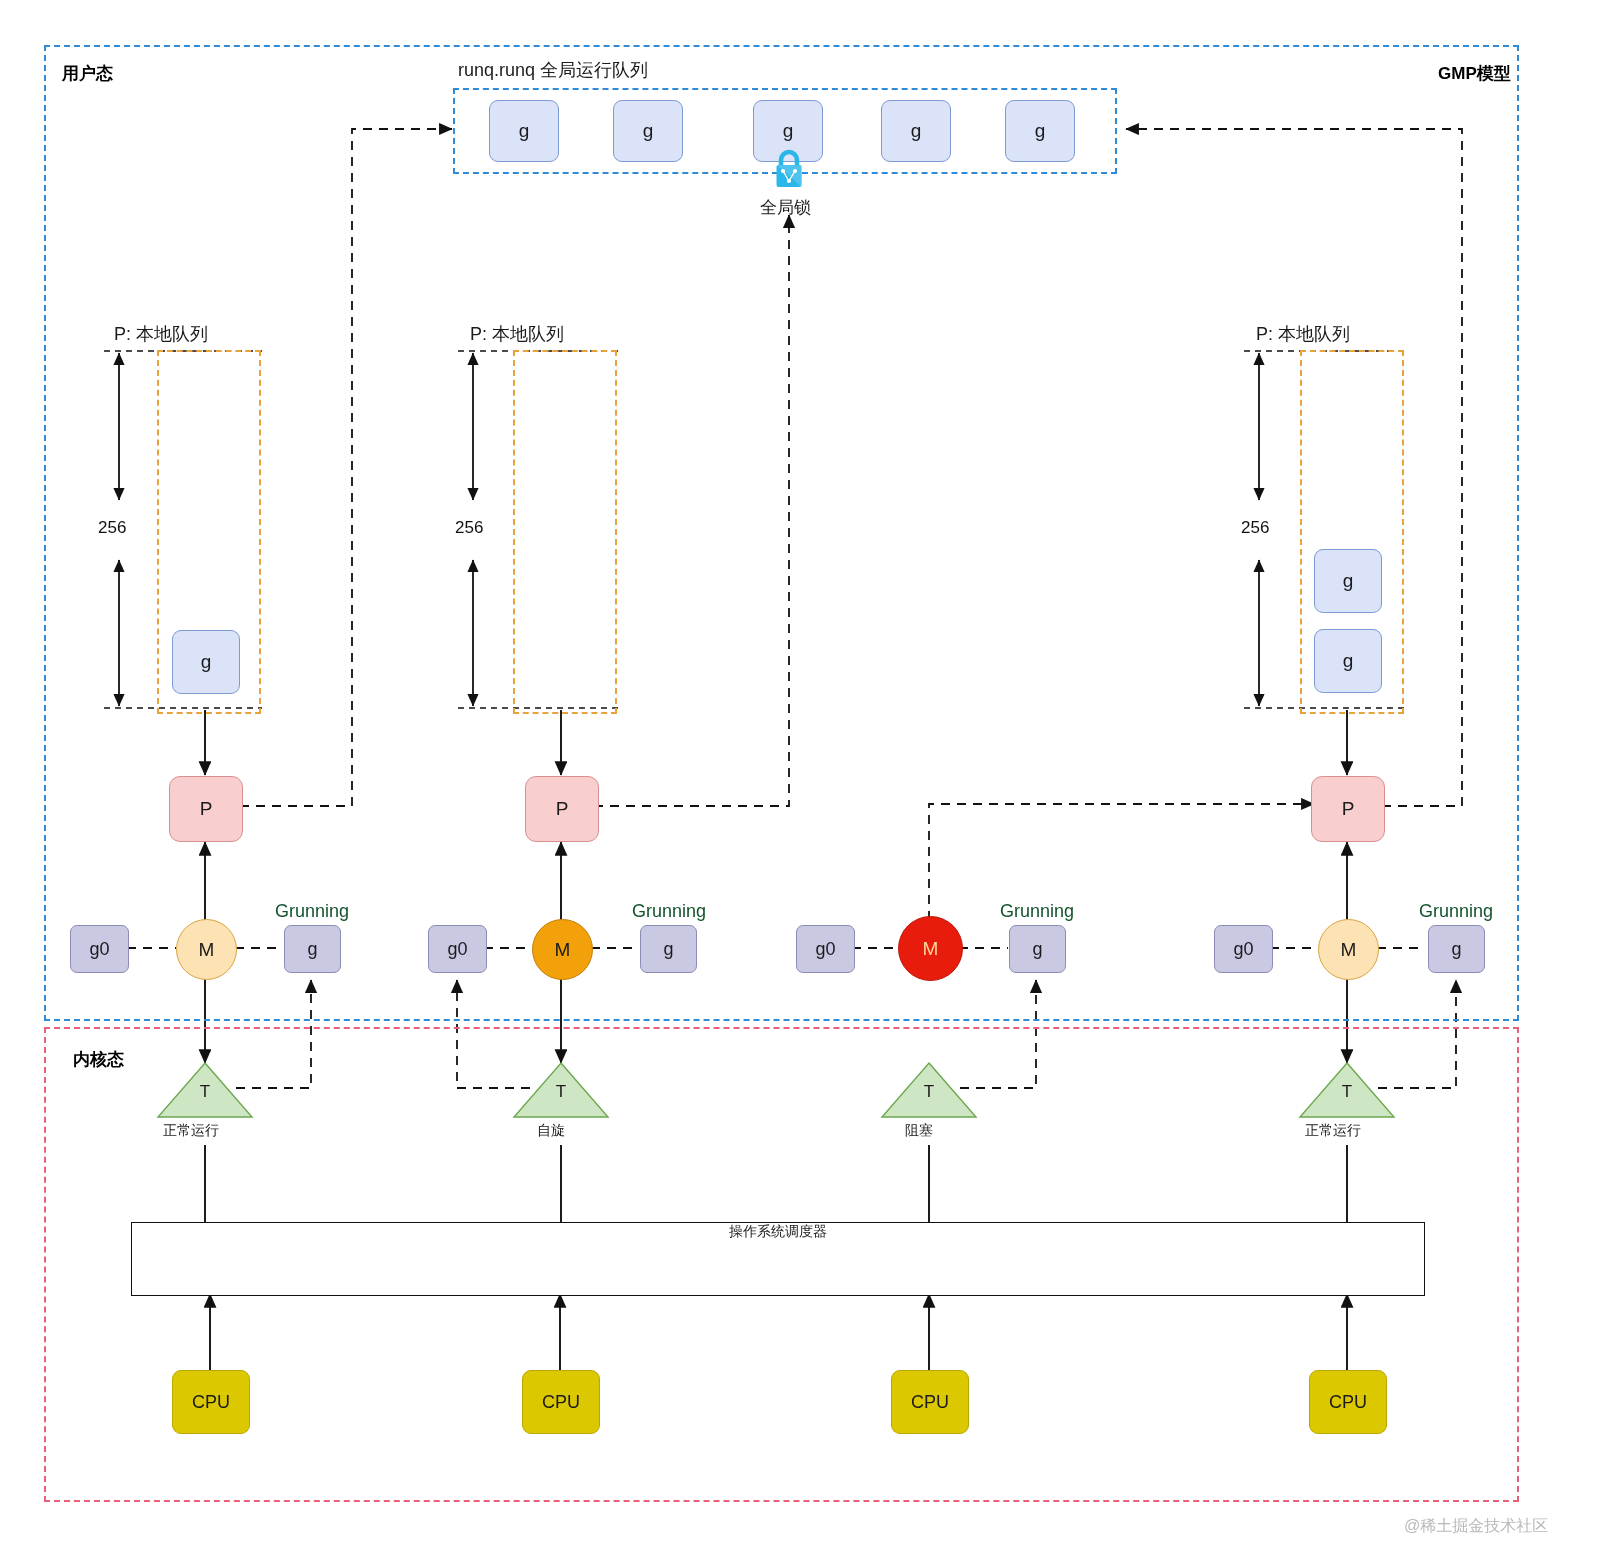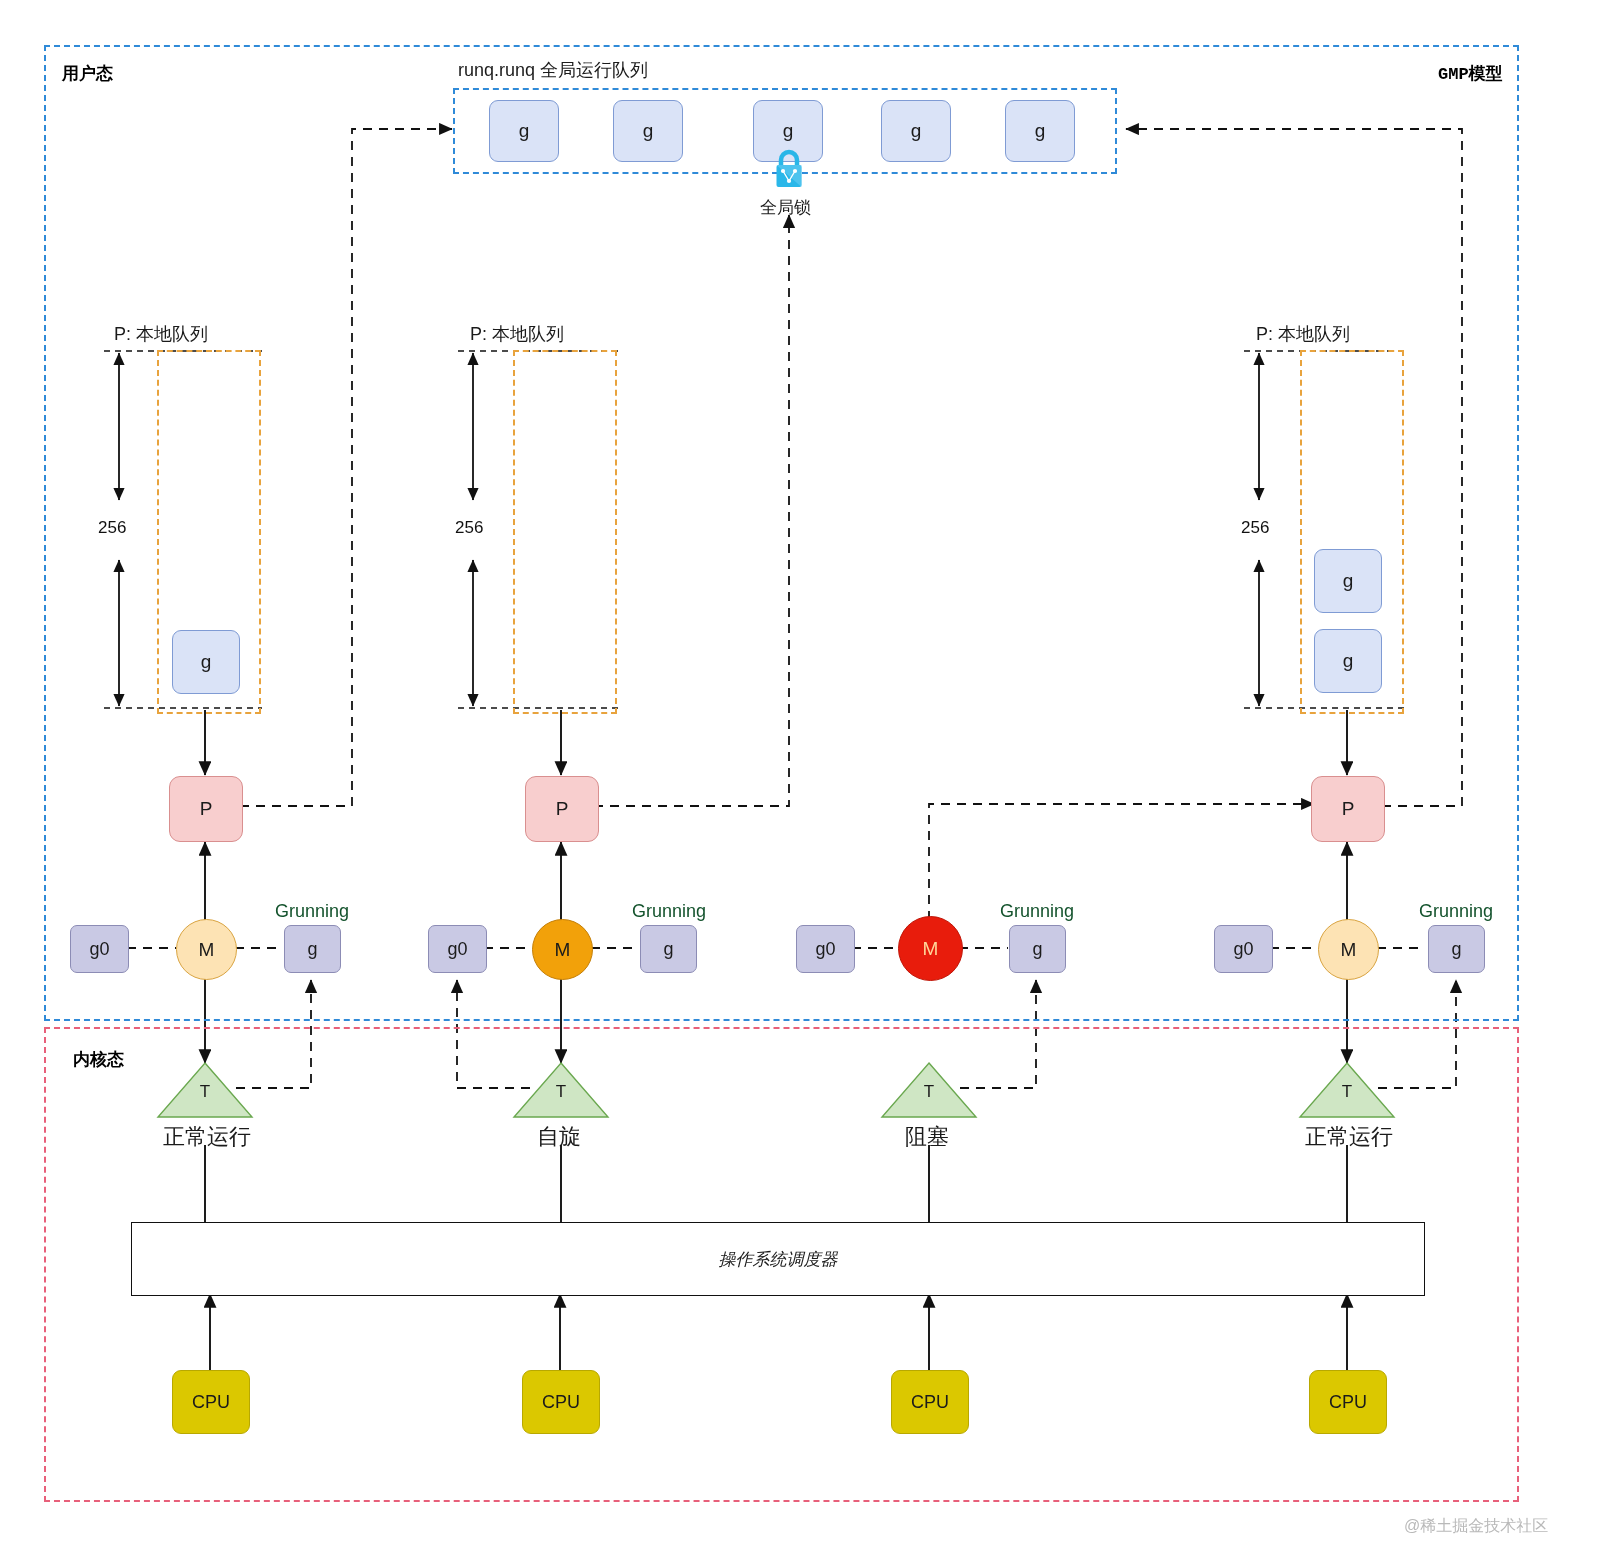--- a/index.html
+++ b/index.html
@@ -17,33 +17,33 @@
   .grunbox{position:absolute;background:#c9c9e4;border:1px solid #8c8cb5;border-radius:7px;
         display:flex;align-items:center;justify-content:center;font-size:18px;color:#1b1b1b;}
   .mcircle{position:absolute;border-radius:50%;display:flex;align-items:center;
         justify-content:center;font-size:19px;}
   .m-idle{background:#fde3b4;border:1.5px solid #d9a441;color:#1b1b1b;}
   .m-run{background:#f2a10a;border:1.5px solid #c47f08;color:#1b1b1b;}
   .m-block{background:#e81c0c;border:1.5px solid #c01608;color:#ffd79b;}
   .cpubox{position:absolute;background:#dbc800;border:1px solid #b8a800;border-radius:9px;
         display:flex;align-items:center;justify-content:center;font-size:18px;color:#1b1b1b;}
   .osbox{position:absolute;background:#ffffff;border:1.6px solid #111;
-        display:flex;align-items:center;justify-content:center;font-size:17px;color:#1b1b1b;font-style:italic;}
+        display:flex;justify-content:center;font-size:14px;color:#1b1b1b;}
 
   
   .userband{position:absolute;border:2.5px dashed #2f8ad8;}
   .kernelband{position:absolute;border:2.5px dashed #e8607a;}
   .runqband{position:absolute;border:2.5px dashed #2f8ad8;}
   .localq{position:absolute;border:2.5px dashed #e8a33d;}
 
-  .band-title{position:absolute;font-size:17px;font-weight:bold;color:#000;font-family:Liberation Mono, monospace;}
+  .band-title{position:absolute;font-size:17px;font-weight:bold;color:#000;}
   .cap{position:absolute;font-size:18px;color:#1b1b1b;white-space:nowrap;}
   .dimnum{position:absolute;font-size:17px;color:#111;}
   .grun-cap{position:absolute;font-size:18px;color:#14532d;}
-  .tri-cap{position:absolute;font-size:22px;color:#1b1b1b;white-space:nowrap;}
+  .tri-cap{position:absolute;font-size:14px;color:#1b1b1b;white-space:nowrap;}
   .watermark{position:absolute;font-size:16px;color:#b9b9b9;margin-top:16px;}
   .lockcap{position:absolute;font-size:17px;color:#1b1b1b;}
   .lockicon{position:absolute;}
 </style>
 </head>
 <body>
 
 <div id="stage">
 
   <svg id="svgroot" viewBox="0 0 1615 1544">

